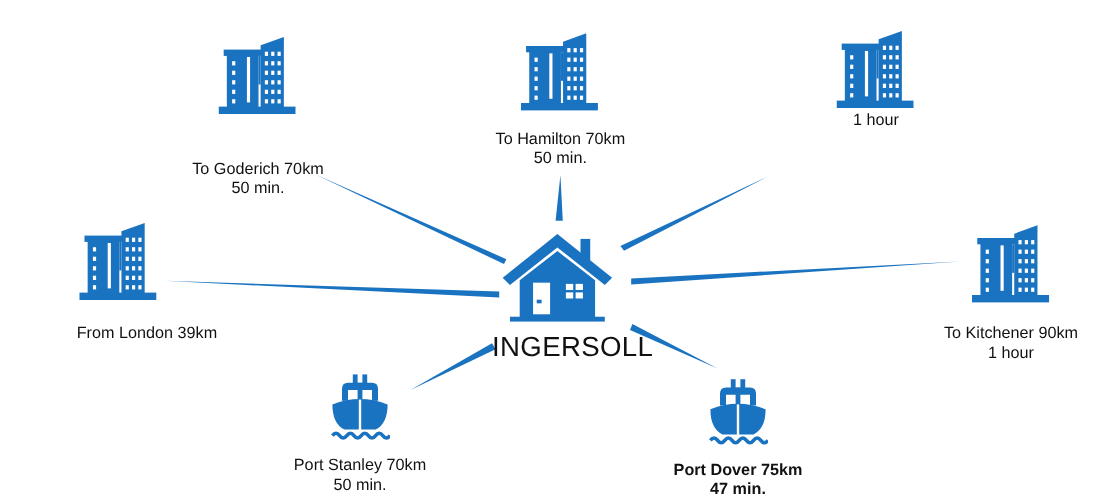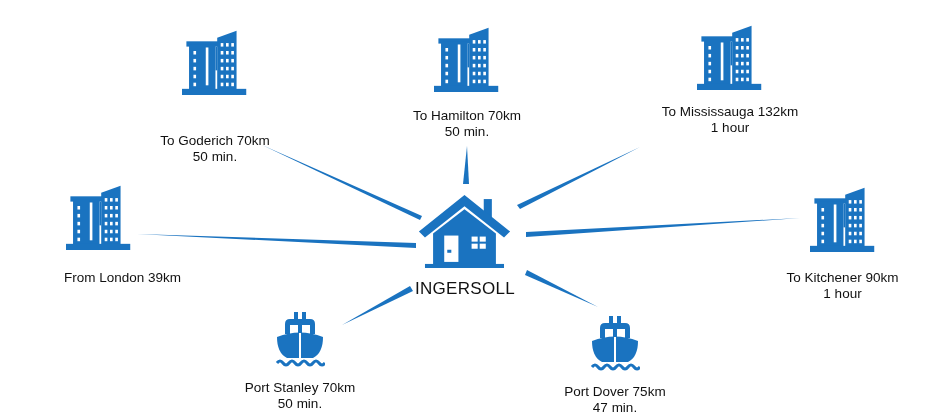--- a/index.html
+++ b/index.html
@@ -2,21 +2,21 @@
 <html><head>
 <meta charset="utf-8">
 <style>
   html, body { margin:0; padding:0; background:#ffffff; }
   body { width:925px; height:417px; position:relative; overflow:hidden;
          font-family:"Liberation Sans", sans-serif; color:#111; }
   #links { position:absolute; left:0; top:0; width:925px; height:417px; }
   .node { position:absolute; text-align:center; }
   .node svg { display:block; margin:0 auto; }
   .label { font-size:13.5px; line-height:16px; white-space:nowrap; color:#111; }
-  .center-label { font-size:17px; letter-spacing:0.3px; }
+  .center-label { font-size:23px; letter-spacing:0.3px; }
 </style>
 </head>
 <body>
 
 <svg id="links" viewBox="0 0 925 417">
   <polygon fill="#1a73c0" points="262,145 420,220 422,216"></polygon>
   <polygon fill="#1a73c0" points="467,146 463,184 469,184"></polygon>
   <polygon fill="#1a73c0" points="640,147 517,205 520,209"></polygon>
   <polygon fill="#1a73c0" points="137,234 416,248 416,243"></polygon>
   <polygon fill="#1a73c0" points="800,218 526,232 526,237"></polygon>
@@ -125,21 +125,20 @@
       <use href="#bld"></use>
     </svg>
   <div class="label" style="margin-top:14px;">To Hamilton 70km</div>
   <div class="label">50 min.</div>
 </div>
 
 <div class="node" style="left:630px; top:22px; width:200px;">
   <svg width="66" height="70">
       <use href="#bld"></use>
     </svg>
-  <div class="label" style="margin-top:12px;">To Mississauga 132km</div>
   <div class="label">1 hour</div>
 </div>
 
 <div class="node" style="left:16px; top:182px; width:165px;text-align:right;">
   <svg width="66" height="70">
       <use href="#bld"></use>
     </svg>
   <div class="label" style="margin-top:18px;">From London 39km</div>
 </div>
 
@@ -152,19 +151,19 @@
 </div>
 
 <div class="node" style="left:225px; top:310px; width:150px;">
   <svg width="50" height="60">
       <use href="#ship"></use>
     </svg>
   <div class="label" style="margin-top:10px;">Port Stanley 70km</div>
   <div class="label">50 min.</div>
 </div>
 
-<div class="node" style="left:540px; top:314px; width:150px;">
+<div class="node" style="left:540px; top:314px; width:150px;font-weight:bold;">
   <svg width="50" height="60">
       <use href="#ship"></use>
     </svg>
   <div class="label" style="margin-top:10px;">Port Dover 75km</div>
   <div class="label">47 min.</div>
 </div>
 
 </body></html>

